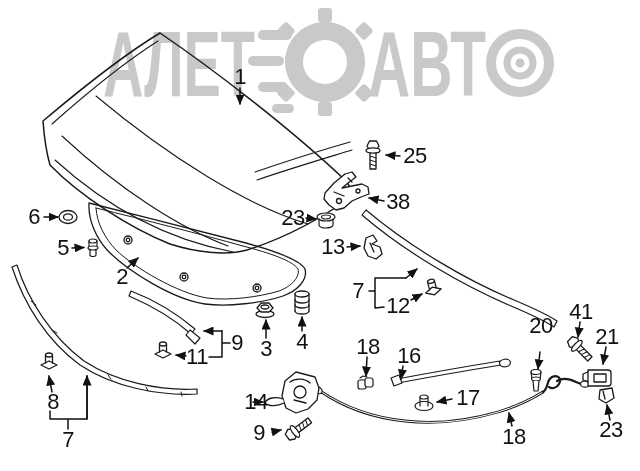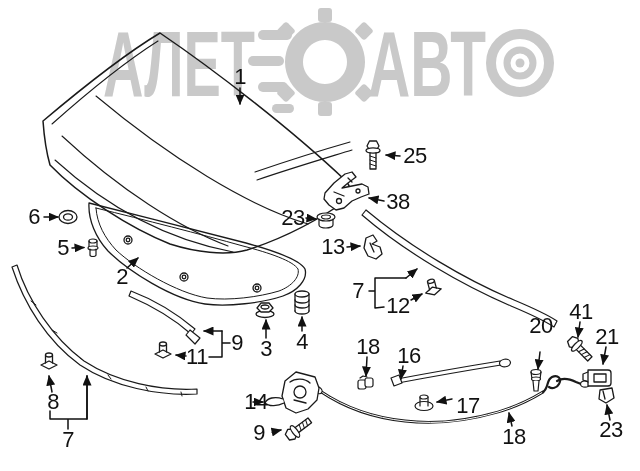--- a/index.html
+++ b/index.html
@@ -238,21 +238,21 @@
       <div class="part-label" style="left: 68px; top: 440px;">7</div>
       <div class="part-label" style="left: 53px; top: 402px;">8</div>
       <div class="part-label" style="left: 237px; top: 343px;">9</div>
       <div class="part-label" style="left: 197px; top: 357px;">11</div>
       <div class="part-label" style="left: 358px; top: 291px;">7</div>
       <div class="part-label" style="left: 398px; top: 306px;">12</div>
       <div class="part-label" style="left: 333px; top: 247px;">13</div>
       <div class="part-label" style="left: 256px; top: 402px;">14</div>
       <div class="part-label" style="left: 259px; top: 433px;">9</div>
       <div class="part-label" style="left: 409px; top: 356px;">16</div>
-      <div class="part-label" style="left: 468px; top: 398px; margin-top: 8px;">17</div>
+      <div class="part-label" style="left: 468px; top: 398px;">17</div>
       <div class="part-label" style="left: 514px; top: 437px; text-align: center;">18</div>
       <div class="part-label" style="left: 368px; top: 347px;">18</div>
       <div class="part-label" style="left: 541px; top: 326px;">20</div>
       <div class="part-label" style="left: 607px; top: 337px;">21</div>
       <div class="part-label" style="left: 581px; top: 312px;">41</div>
       <div class="part-label" style="left: 611px; top: 430px;">23</div>
       <div class="part-label" style="left: 398px; top: 202px;">38</div>
       <div class="part-label" style="left: 415px; top: 156px;">25</div>
       <div class="part-label" style="left: 293px; top: 218px;">23</div>
     </div>

